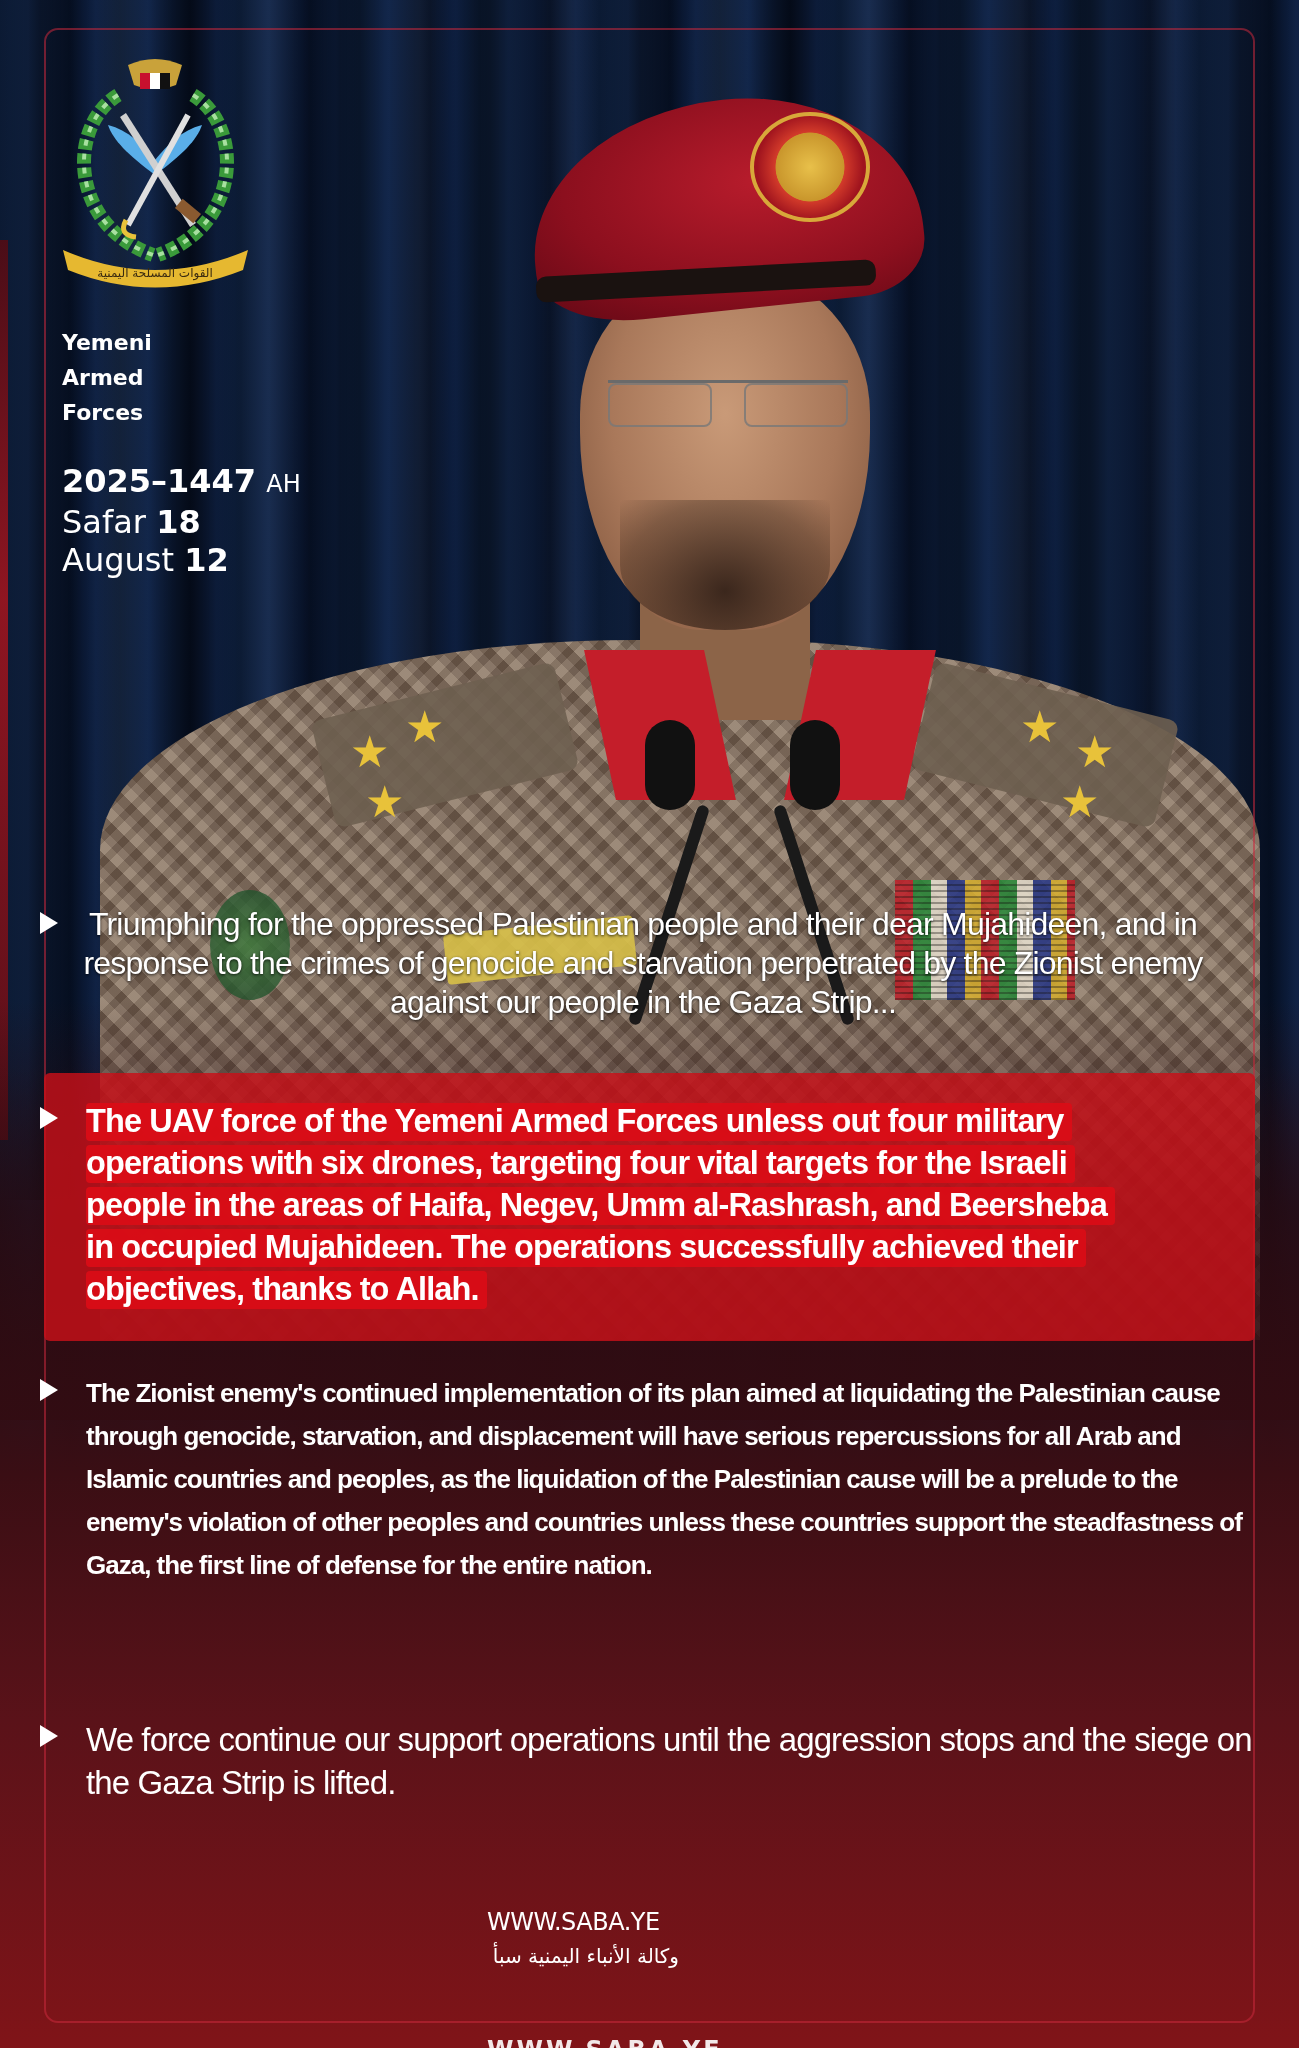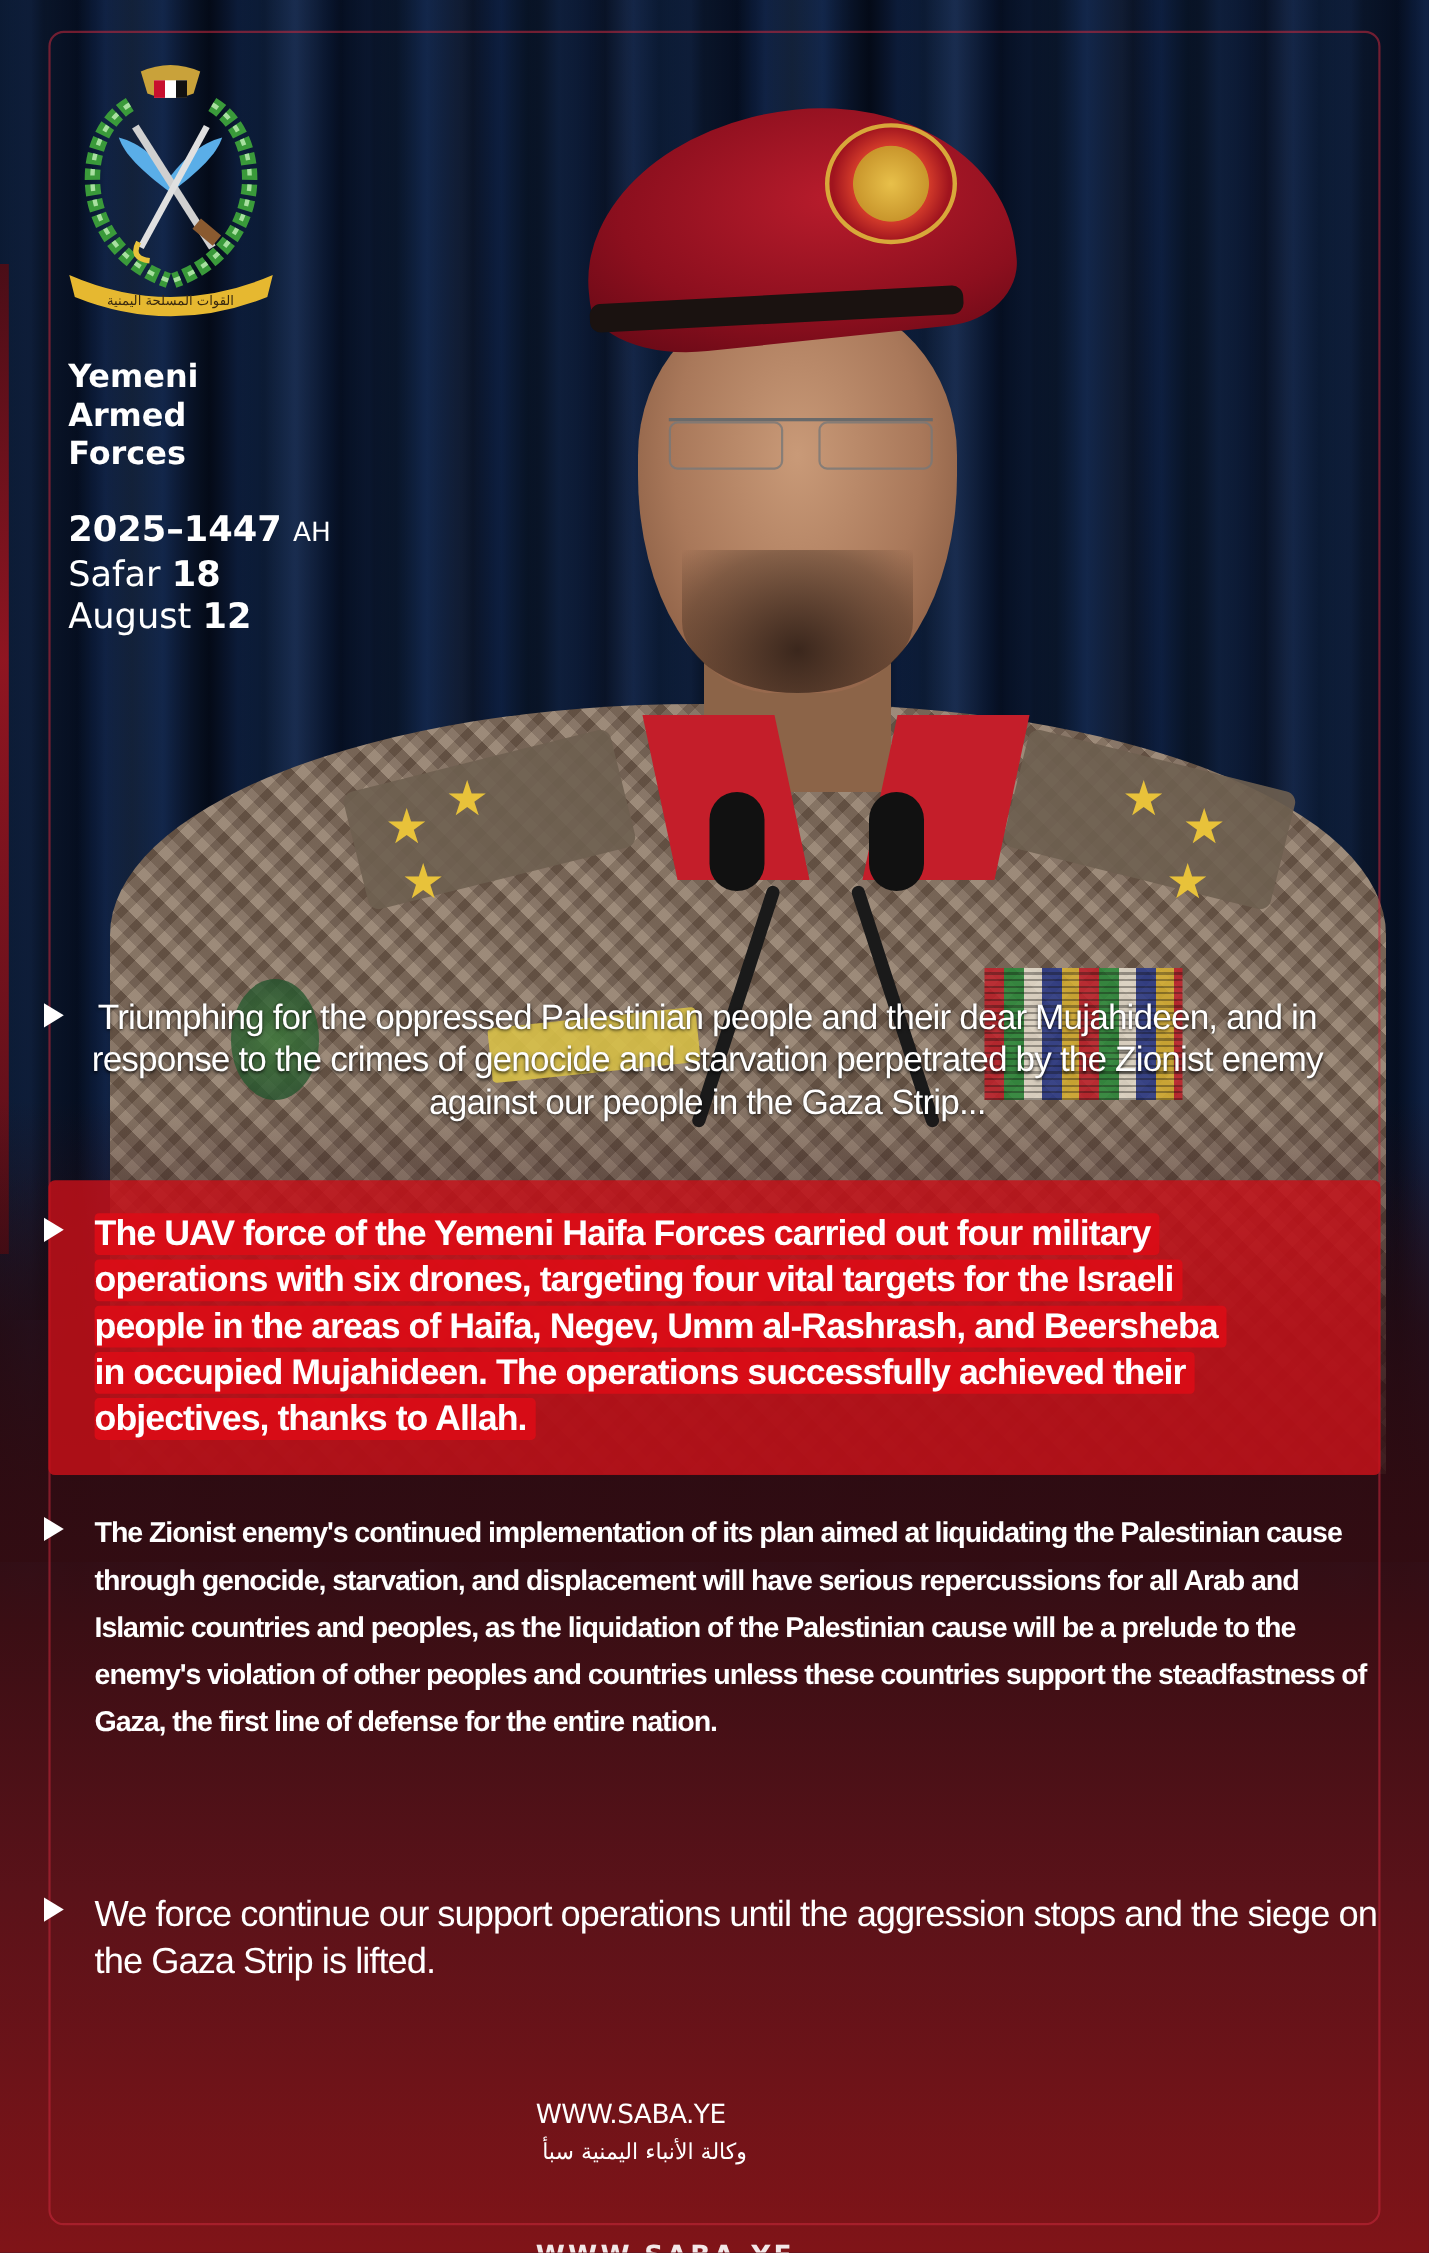--- a/index.html
+++ b/index.html
@@ -120,21 +120,21 @@
     background: linear-gradient(180deg, rgba(30,10,15,0) 0%, rgba(40,10,16,0.7) 50%, rgba(50,12,18,0.95) 100%);
   }
 
   
   .emblem {
     position: absolute; left: 58px; top: 55px; width: 195px; height: 240px;
   }
   .title-block {
     position: absolute; left: 62px; top: 325px;
     font-family: "DejaVu Sans", sans-serif; font-weight: bold;
-    font-size: 29px; line-height: 35px;
+    font-size: 22px; line-height: 35px;
   }
   .date-block {
     position: absolute; left: 62px; top: 462px;
     font-family: "DejaVu Sans", sans-serif;
     font-size: 32px; line-height: 38px;
   }
   .date-block .bold { font-weight: bold; }
   .date-block .light { font-weight: normal; }
   .date-block .small { font-size: 24px; }
 
@@ -285,21 +285,21 @@
 
 <div class="bullet b1">
   <span class="arrow"></span>
   <span class="text">Triumphing for the oppressed Palestinian people and their dear Mujahideen, and in response to the crimes of genocide and starvation perpetrated by the Zionist enemy against our people in the Gaza Strip...</span>
 </div>
 
 <div class="red-panel"></div>
 <div class="bullet b2">
   <span class="arrow"></span>
   <span class="text">
-    <span class="hl">The UAV force of the Yemeni Haifa Forces carried out four military</span><br>
+    <span class="hl">The UAV force of the Yemeni Armed Forces unless out four military</span><br>
     <span class="hl">operations with six drones, targeting four vital targets for the Israeli</span><br>
     <span class="hl">people in the areas of Haifa, Negev, Umm al-Rashrash, and Beersheba</span><br>
     <span class="hl">in occupied Mujahideen. The operations successfully achieved their</span><br>
     <span class="hl">objectives, thanks to Allah.</span>
   </span>
 </div>
 
 <div class="bullet b3">
   <span class="arrow"></span>
   <span class="text">The Zionist enemy's continued implementation of its plan aimed at liquidating the Palestinian cause through genocide, starvation, and displacement will have serious repercussions for all Arab and Islamic countries and peoples, as the liquidation of the Palestinian cause will be a prelude to the enemy's violation of other peoples and countries unless these countries support the steadfastness of Gaza, the first line of defense for the entire nation.</span>

